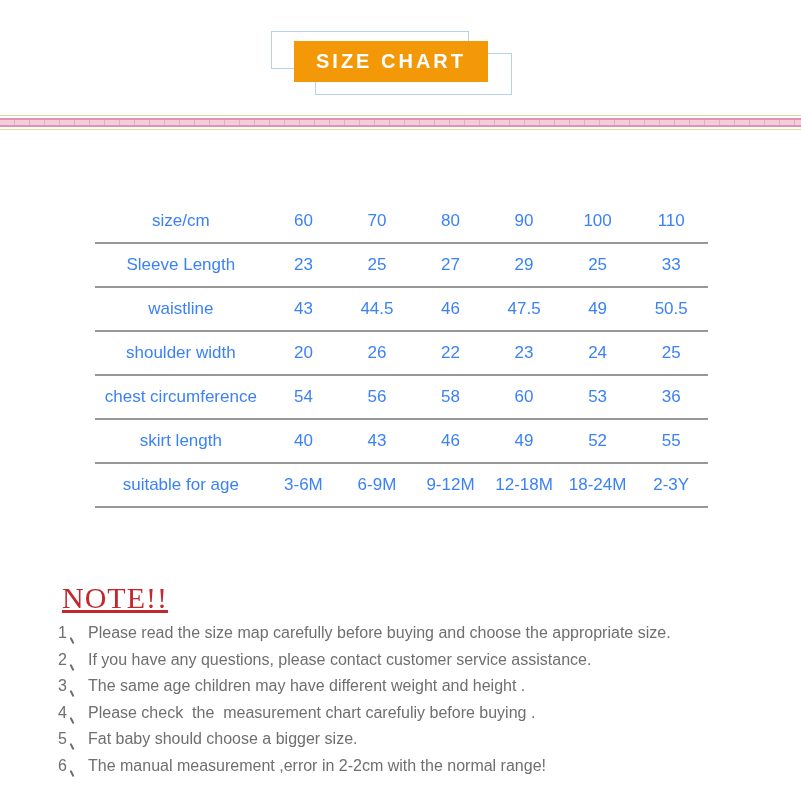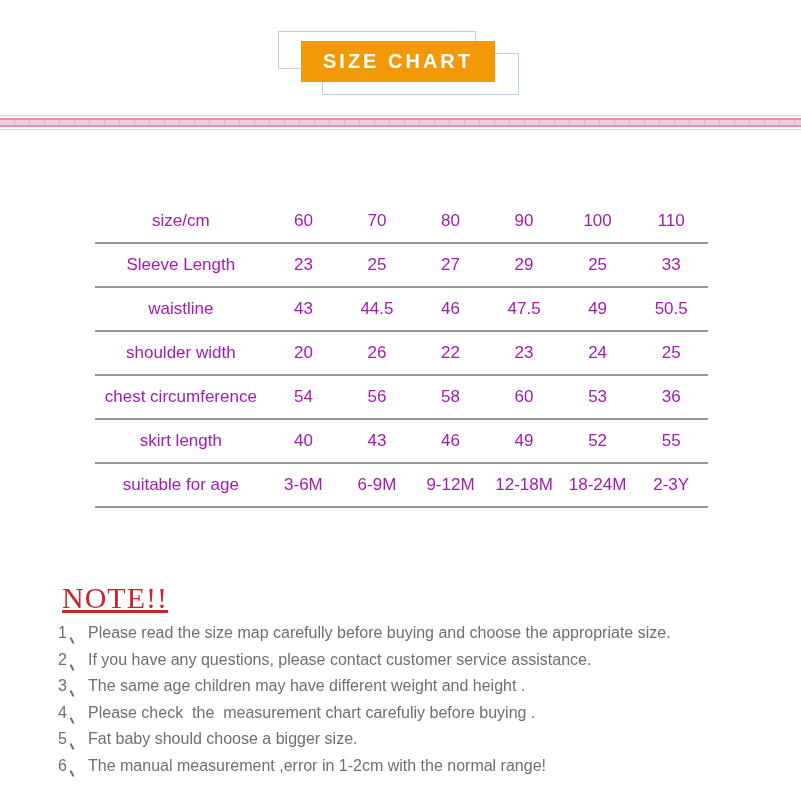--- a/index.html
+++ b/index.html
@@ -2,21 +2,21 @@
 <html><head>
 <meta charset="utf-8">
 <style>
   html, body { margin:0; padding:0; background:#ffffff; }
   .canvas {
     position:relative; width:801px; height:801px; background:#ffffff;
     font-family:"Liberation Sans", sans-serif; overflow:hidden;
   }
 
   
-  .banner-group { position:absolute; left:278px; top:31px; width:242px; height:64px; }
+  .banner-group { position:absolute; left:271px; top:31px; width:242px; height:64px; }
   .banner-outline { position:absolute; border:1px solid #b5d2ec; background:transparent; }
   .banner-outline.one { left:0; top:0; width:196px; height:36px; }
   .banner-outline.two { left:44px; top:22px; width:195px; height:40px; }
   .banner-box {
     position:absolute; left:23px; top:10px; width:194px; height:41px;
     display:flex; align-items:center; justify-content:center;
   }
   .banner-title {
     color:#ffffff; font-size:20px; font-weight:bold; letter-spacing:3px; white-space:nowrap;
   }
@@ -25,21 +25,21 @@
   .divider { position:absolute; left:0; top:115px; width:801px; height:15px; }
   .divider .tan { height:1px; }
   .divider .gap { height:2px; background:#ffffff; }
   .divider .pink-line { height:2px; }
   .divider .pink-light { height:5px; }
 
   
   .size-table {
     position:absolute; left:95px; top:200px; width:613px;
     border-collapse:collapse; table-layout:fixed;
-    font-size:17px; color:#a21caf;
+    font-size:17px; color:#3b82f6;
   }
   .size-table td {
     height:42px; padding:0; text-align:center; vertical-align:middle;
     border-bottom:2px solid #979797; white-space:nowrap;
   }
 
   
   .note-heading {
     position:absolute; left:62px; top:581px;
     font-family:"Liberation Serif", serif; font-size:30px; letter-spacing:1px;text-decoration:underline;
@@ -157,16 +157,16 @@
       </tbody>
   </table>
 
   <div class="note-heading" style="color: rgb(194, 40, 46);">NOTE!!</div>
   <div class="notes-list" style="color: rgb(111, 111, 111);">
       <div class="note-item"><span class="note-marker"><span>1</span><span class="dun-tick"></span></span><span class="note-text">Please read the size map carefully before buying and choose the appropriate size.</span></div>
       <div class="note-item"><span class="note-marker"><span>2</span><span class="dun-tick"></span></span><span class="note-text">If you have any questions, please contact customer service assistance.</span></div>
       <div class="note-item"><span class="note-marker"><span>3</span><span class="dun-tick"></span></span><span class="note-text">The same age children may have different weight and height .</span></div>
       <div class="note-item"><span class="note-marker"><span>4</span><span class="dun-tick"></span></span><span class="note-text">Please check  the  measurement chart carefuliy before buying .</span></div>
       <div class="note-item"><span class="note-marker"><span>5</span><span class="dun-tick"></span></span><span class="note-text">Fat baby should choose a bigger size.</span></div>
-      <div class="note-item"><span class="note-marker"><span>6</span><span class="dun-tick"></span></span><span class="note-text">The manual measurement ,error in 1-2cm with the normal range!</span></div>
+      <div class="note-item"><span class="note-marker"><span>6</span><span class="dun-tick"></span></span><span class="note-text">The manual measurement ,error in 2-2cm with the normal range!</span></div>
     </div>
 
 </div>
 
 </body></html>

